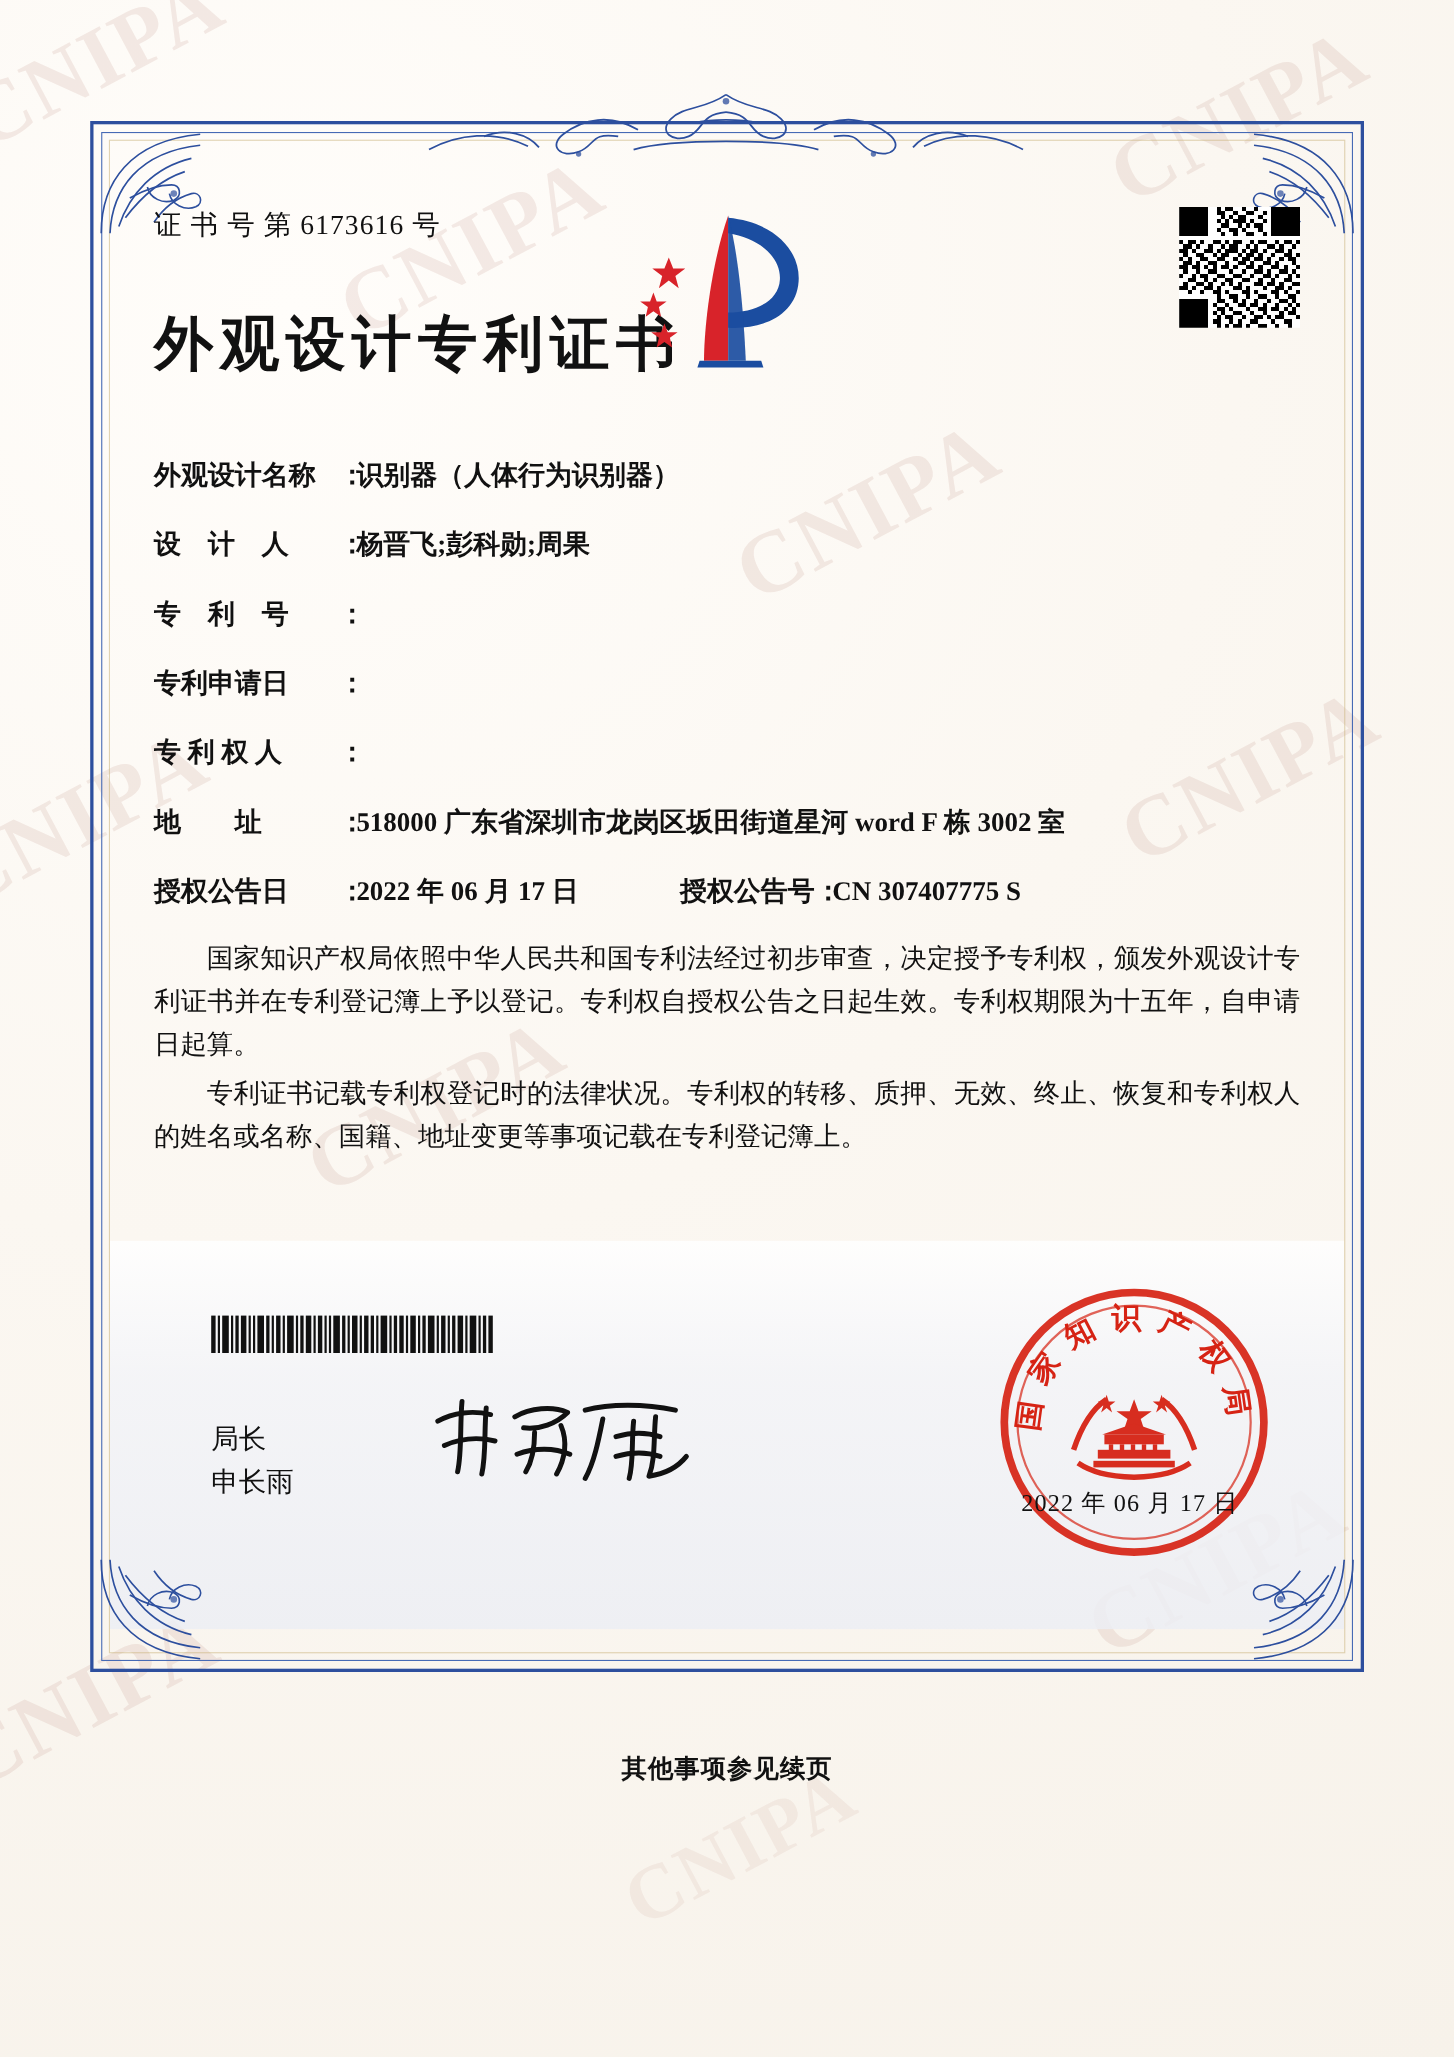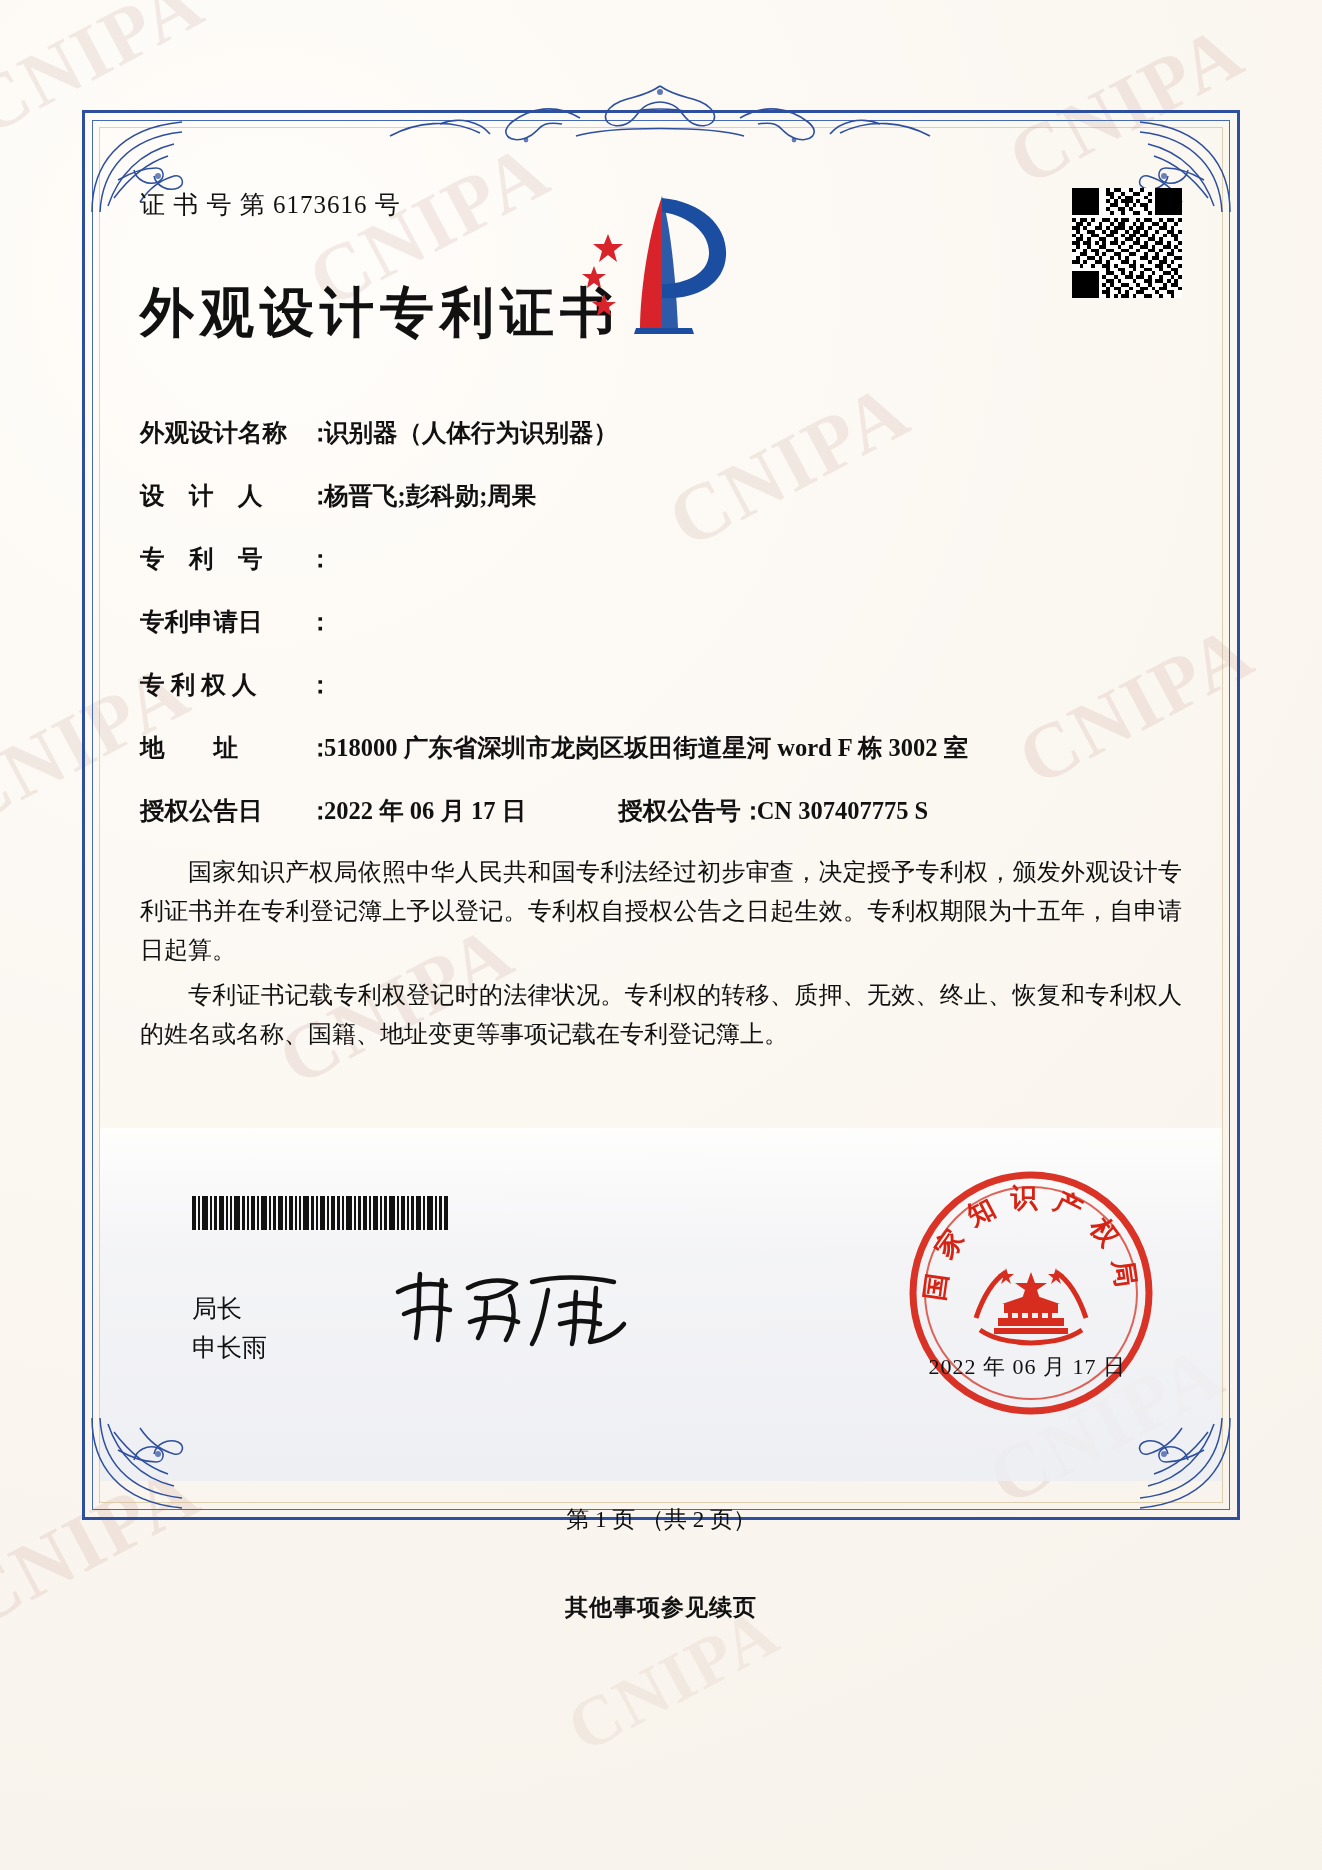--- a/index.html
+++ b/index.html
@@ -712,16 +712,15 @@
       <rect x="132" y="145" width="4" height="6"></rect>
       <rect x="142" y="145" width="4" height="6"></rect>
       <path d="M96 136 L125 126 L154 136 Z"></path>
       <path d="M70 150 C 78 126, 88 112, 100 104" stroke="#d62314" stroke-width="5" fill="none"></path>
       <path d="M180 150 C 172 126, 162 112, 150 104" stroke="#d62314" stroke-width="5" fill="none"></path>
       <path d="M74 162 C 86 170, 100 174, 125 175 C 150 174, 164 170, 176 162" stroke="#d62314" stroke-width="5" fill="none"></path>
     </g>
   </svg>
   <div class="seal-date">2022 年 06 月 17 日</div>
 
-  <div class="page-no">第 1 页 （共 2 页）</div>
   <div class="footnote">其他事项参见续页</div>
 
 </div>
 
 </body></html>

